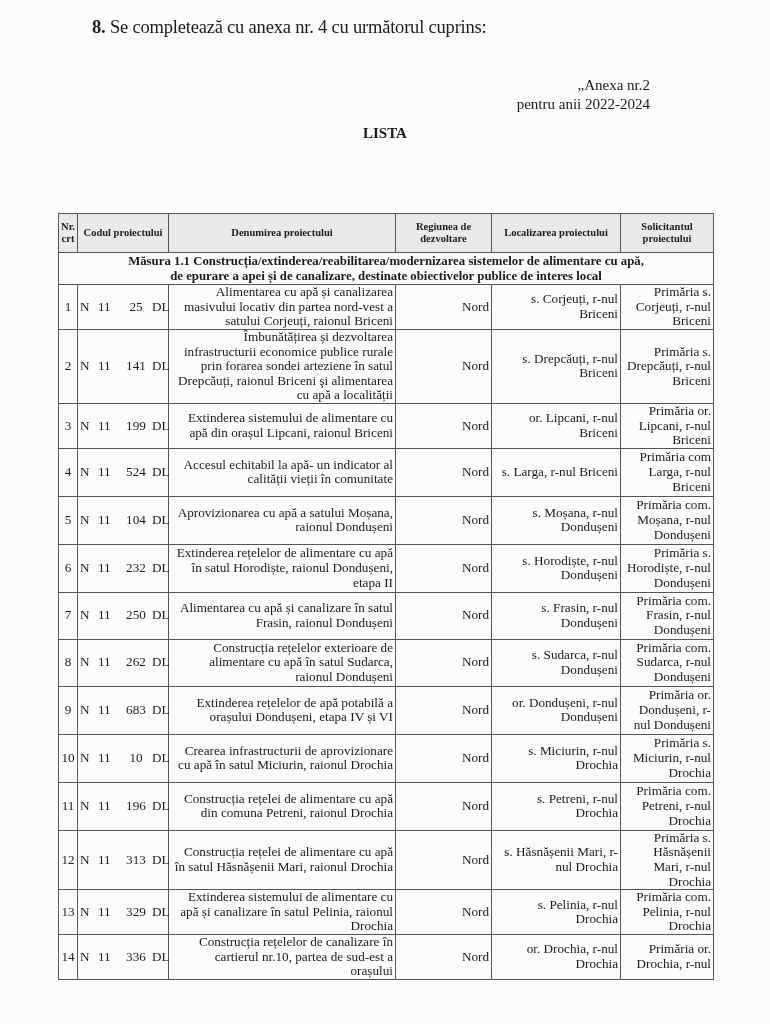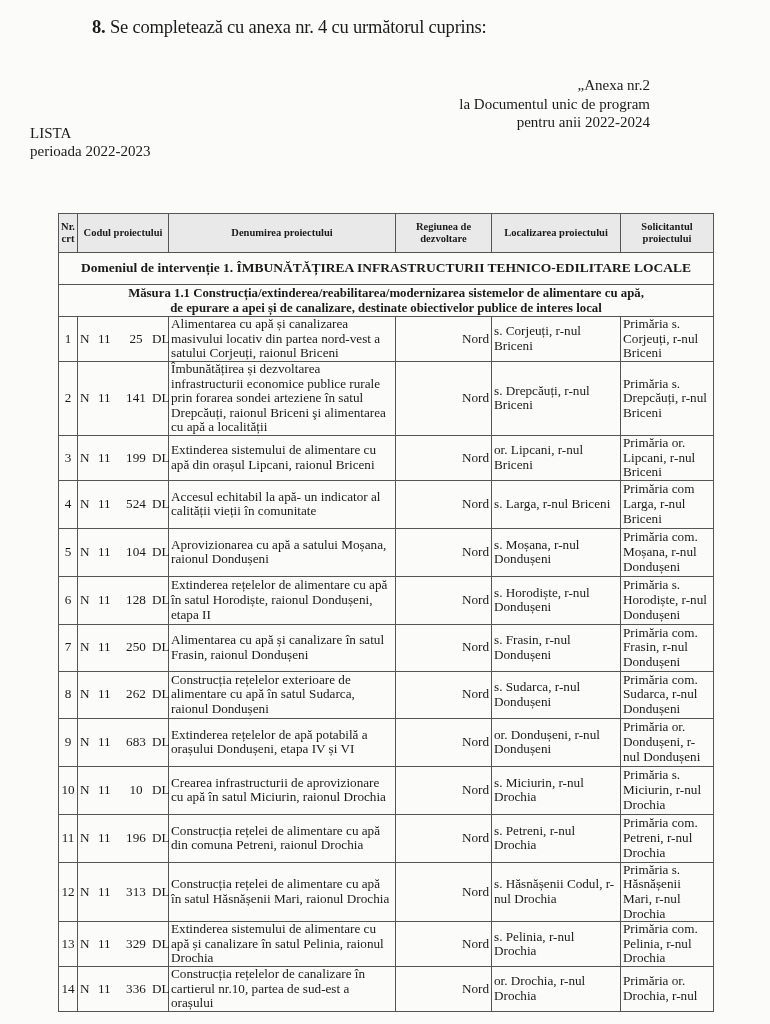--- a/index.html
+++ b/index.html
@@ -14,21 +14,21 @@
     position: absolute; left: 92px; top: 17px;
     font-size: 18.5px; letter-spacing: -0.2px;
   }
   .intro b { font-weight: bold; }
   .annex {
     position: absolute; right: 120px; top: 76px;
     text-align: right; font-size: 15px; line-height: 18.5px; margin-left: 24px;
   }
   .title-block {
     position: absolute; left: 30px; width: 710px; top: 124px;
-    text-align: left; font-weight: normal; font-size: 15px; line-height: 18px;
+    text-align: center; font-weight: bold; font-size: 15px; line-height: 18px;
   }
   table.proj {
     position: absolute; left: 58px; top: 213px;
     width: 655px;
     border-collapse: collapse;
     table-layout: fixed;
     font-size: 13.2px;
   }
   table.proj td, table.proj th {
     border: 1px solid #555;
@@ -48,38 +48,36 @@
   .row-measure td {
     text-align: center; font-weight: bold; font-size: 12.8px; line-height: 14px; height: 31px; font-family: Liberation Serif, serif;
   }
   td.nr { text-align: center; }
   td.code { white-space: nowrap; padding-left: 3px; }
   td.code span { display: inline-block; }
   td.code .c1 { width: 18px; }
   td.code .c2 { width: 22px; }
   td.code .c3 { width: 32px; text-align: center; }
   td.region { text-align: right; }
-  td.name, td.loc, td.appl { text-align: left; }
+  td.name, td.loc, td.appl { text-align: right; }
 </style>
 </head>
 <body>
 
 <div class="intro">
   <b>8.</b><span> Se completează cu anexa nr. 4 cu următorul cuprins:</span>
 </div>
 
 <div class="annex">
   <div>„Anexa nr.2</div>
-  <div>la Documentul unic de program</div>
   <div>pentru anii 2022-2024</div>
 </div>
 
 <div class="title-block">
   <div>LISTA</div>
-  <div>perioada 2022-2023</div>
 </div>
 
 <table class="proj">
   <colgroup>
     <col style="width:19px">
     <col style="width:91px">
     <col style="width:227px">
     <col style="width:96px">
     <col style="width:129px">
     <col style="width:93px">
@@ -88,23 +86,20 @@
     <tr>
       <th>Nr. crt</th>
       <th>Codul proiectului</th>
       <th>Denumirea proiectului</th>
       <th>Regiunea de dezvoltare</th>
       <th>Localizarea proiectului</th>
       <th>Solicitantul proiectului</th>
     </tr>
   </thead>
   <tbody id="tbody">
-    <tr class="row-domain">
-      <td colspan="6">Domeniul de intervenție 1. ÎMBUNĂTĂȚIREA INFRASTRUCTURII TEHNICO-EDILITARE LOCALE</td>
-    </tr>
     <tr class="row-measure">
       <td colspan="6">
         <div>Măsura 1.1 Construcția/extinderea/reabilitarea/modernizarea sistemelor de alimentare cu apă,</div>
         <div>de epurare a apei și de canalizare, destinate obiectivelor publice de interes local</div>
       </td>
     </tr>
   <tr style="height: 45px;">
         <td class="nr">1</td>
         <td class="code"><span class="c1">N</span><span class="c2">11</span><span class="c3">25</span><span class="c4">DL</span></td>
         <td class="name">Alimentarea cu apă și canalizarea masivului locativ din partea nord-vest a satului Corjeuți, raionul Briceni</td>
@@ -139,21 +134,21 @@
       <tr style="height: 48px;">
         <td class="nr">5</td>
         <td class="code"><span class="c1">N</span><span class="c2">11</span><span class="c3">104</span><span class="c4">DL</span></td>
         <td class="name">Aprovizionarea cu apă a satului Moșana, raionul Dondușeni</td>
         <td class="region">Nord</td>
         <td class="loc">s. Moșana, r-nul Dondușeni</td>
         <td class="appl">Primăria com. Moșana, r-nul Dondușeni</td>
       </tr>
       <tr style="height: 48px;">
         <td class="nr">6</td>
-        <td class="code"><span class="c1">N</span><span class="c2">11</span><span class="c3">128</span><span class="c4">DL</span></td>
+        <td class="code"><span class="c1">N</span><span class="c2">11</span><span class="c3">232</span><span class="c4">DL</span></td>
         <td class="name">Extinderea rețelelor de alimentare cu apă în satul Horodiște, raionul Dondușeni, etapa II</td>
         <td class="region">Nord</td>
         <td class="loc">s. Horodiște, r-nul Dondușeni</td>
         <td class="appl">Primăria s. Horodiște, r-nul Dondușeni</td>
       </tr>
       <tr style="height: 47px;">
         <td class="nr">7</td>
         <td class="code"><span class="c1">N</span><span class="c2">11</span><span class="c3">250</span><span class="c4">DL</span></td>
         <td class="name">Alimentarea cu apă și canalizare în satul Frasin, raionul Dondușeni</td>
         <td class="region">Nord</td>
@@ -190,21 +185,21 @@
         <td class="name">Construcția rețelei de alimentare cu apă din comuna Petreni, raionul Drochia</td>
         <td class="region">Nord</td>
         <td class="loc">s. Petreni, r-nul Drochia</td>
         <td class="appl">Primăria com. Petreni, r-nul Drochia</td>
       </tr>
       <tr style="height: 56px;">
         <td class="nr">12</td>
         <td class="code"><span class="c1">N</span><span class="c2">11</span><span class="c3">313</span><span class="c4">DL</span></td>
         <td class="name">Construcția rețelei de alimentare cu apă în satul Hăsnășenii Mari, raionul Drochia</td>
         <td class="region">Nord</td>
-        <td class="loc">s. Hăsnășenii Codul, r-nul Drochia</td>
+        <td class="loc">s. Hăsnășenii Mari, r-nul Drochia</td>
         <td class="appl">Primăria s. Hăsnășenii Mari, r-nul Drochia</td>
       </tr>
       <tr style="height: 45px;">
         <td class="nr">13</td>
         <td class="code"><span class="c1">N</span><span class="c2">11</span><span class="c3">329</span><span class="c4">DL</span></td>
         <td class="name">Extinderea sistemului de alimentare cu apă și canalizare în satul Pelinia, raionul Drochia</td>
         <td class="region">Nord</td>
         <td class="loc">s. Pelinia, r-nul Drochia</td>
         <td class="appl">Primăria com. Pelinia, r-nul Drochia</td>
       </tr>

